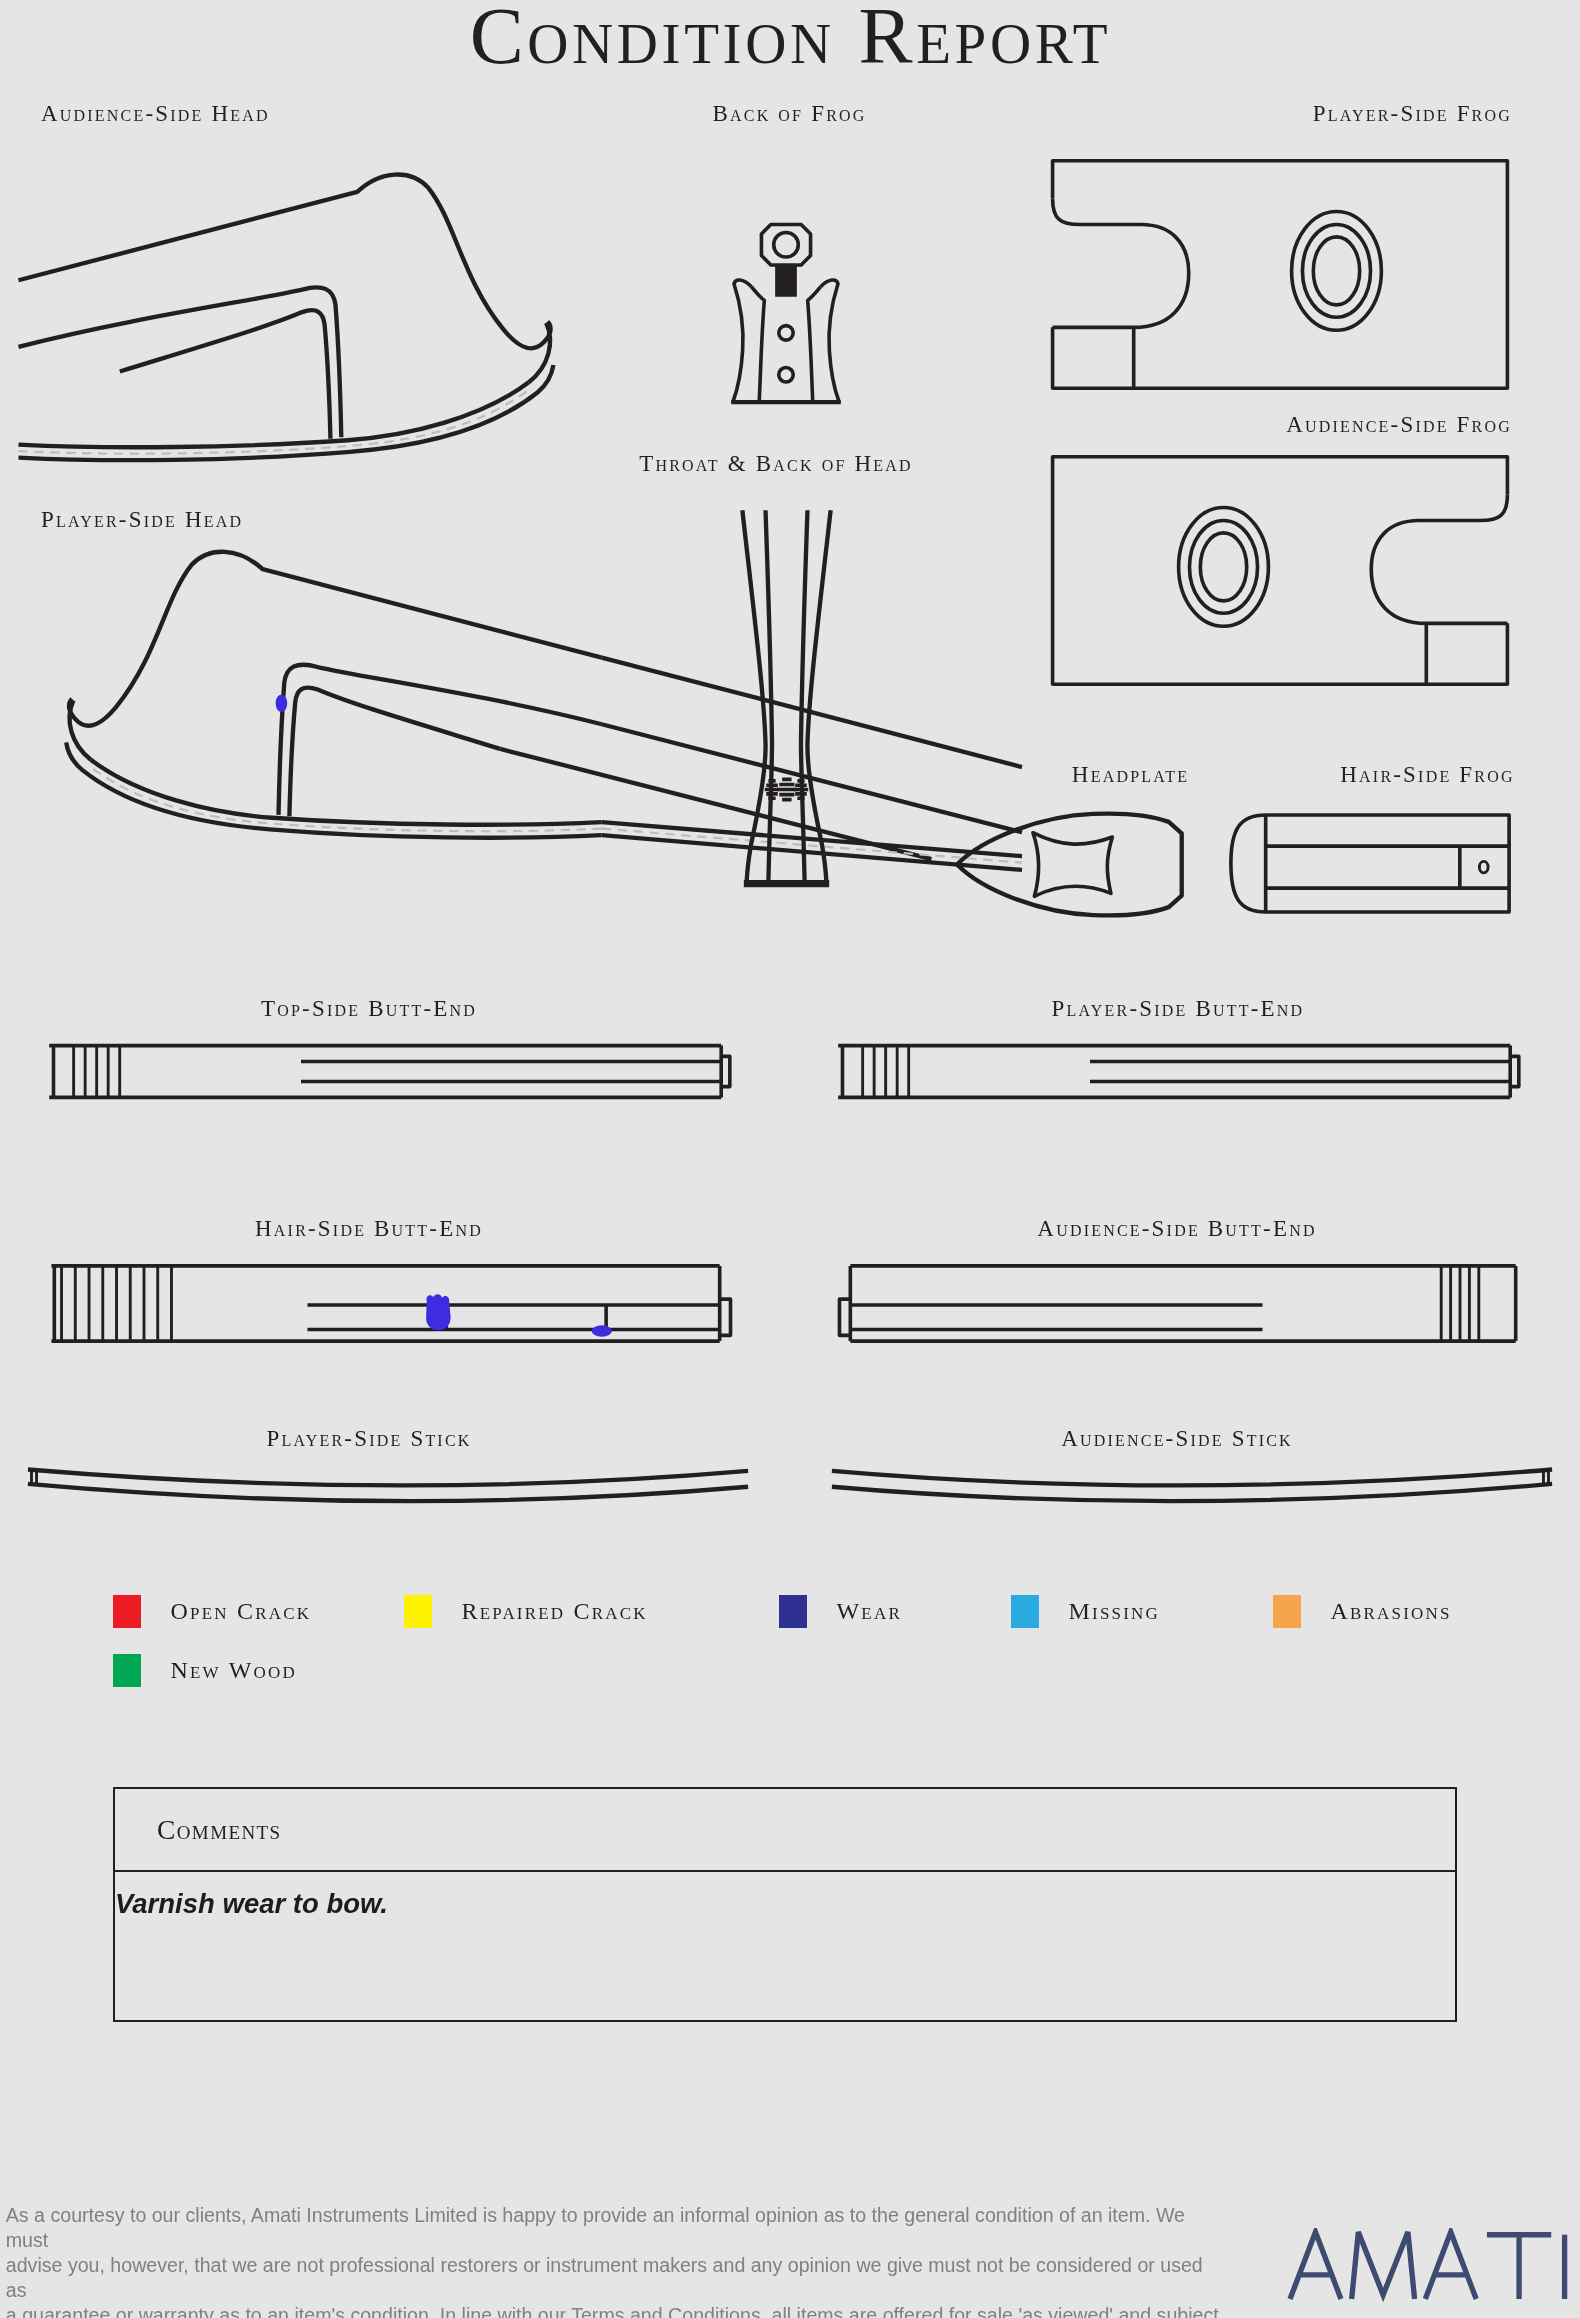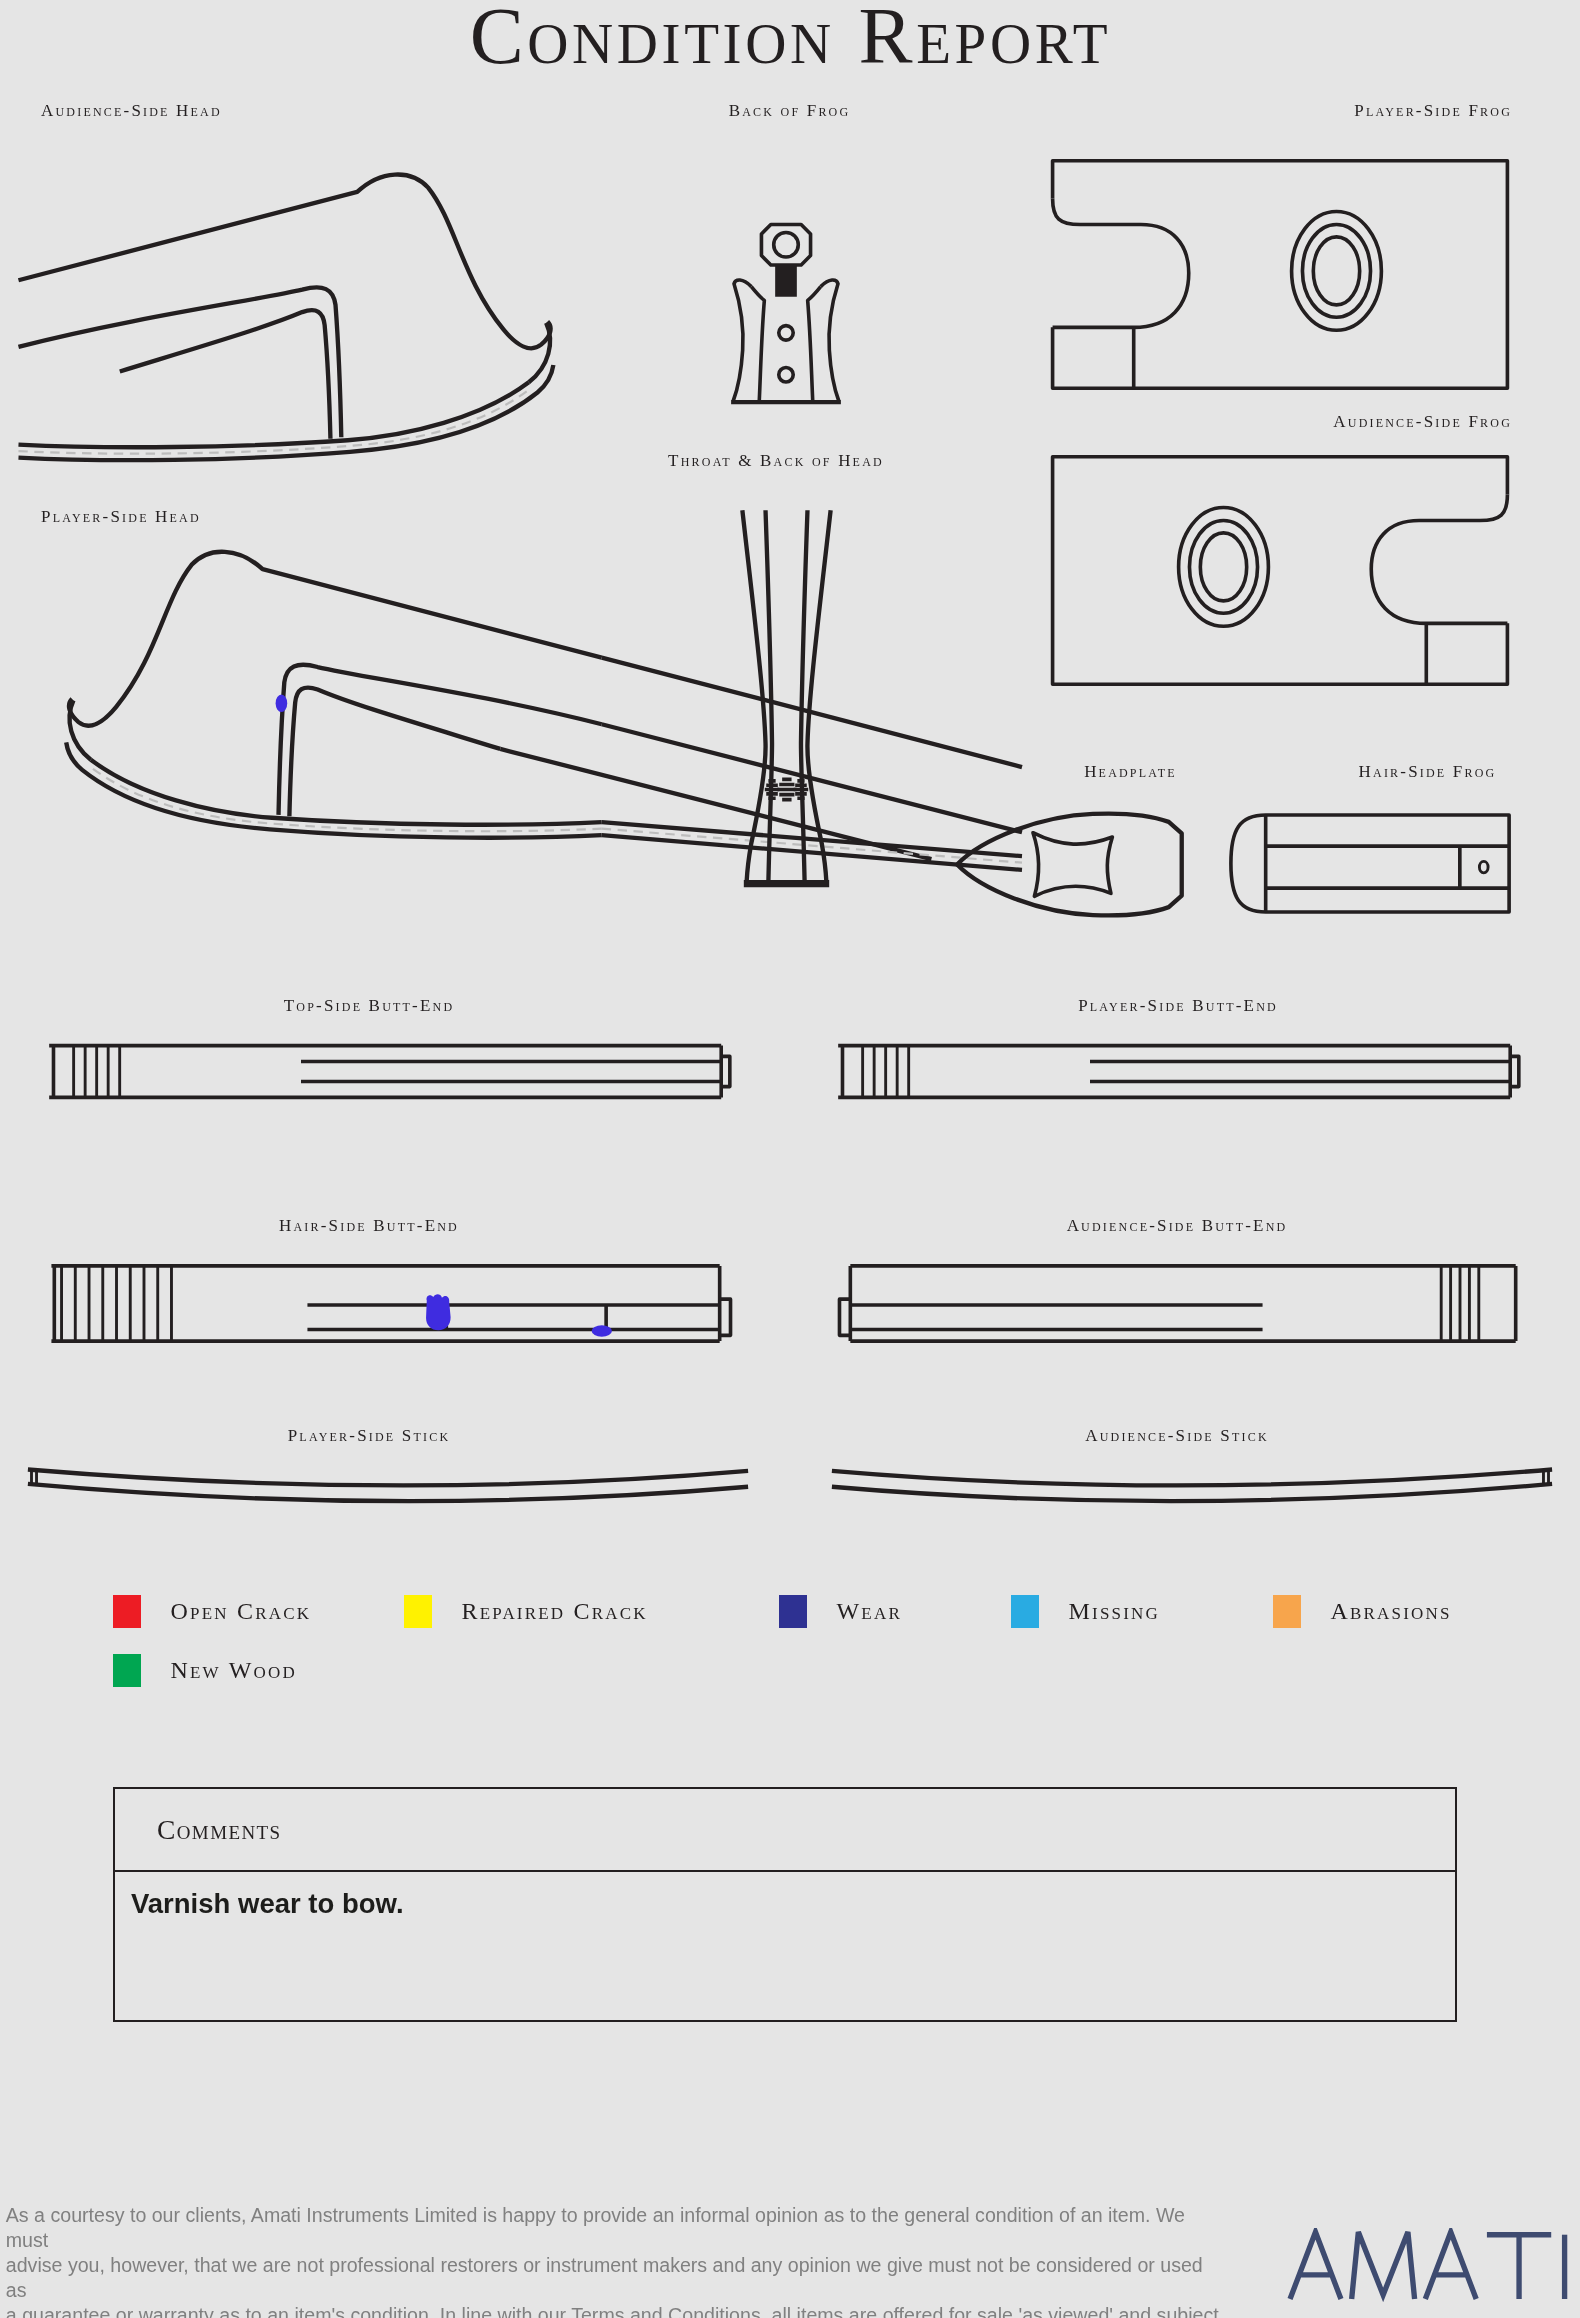--- a/index.html
+++ b/index.html
@@ -1,42 +1,42 @@
 <!DOCTYPE html>
 <html style="font-size:11.6px"><head>
 <meta charset="utf-8">
 <style>
   html,body{margin:0;padding:0;background:#ffffff;}
   #page{position:relative;width:1581px;height:2319px;background:#e5e5e5;overflow:hidden;
         font-family:"Liberation Serif", serif;color:#231f20;}
   .abs{position:absolute;}
   #title{left:0;top:-10px;width:1581px;text-align:center;
          font-variant:small-caps;font-size:81px;letter-spacing:3.6px;color:#231f20;}
-  .sec-label{font-variant:small-caps;font-size:17px;letter-spacing:2.2px;color:#231f20;white-space:nowrap;}
+  .sec-label{font-variant:small-caps;font-size:23px;letter-spacing:2.2px;color:#231f20;white-space:nowrap;}
   .ctr{text-align:center;}
   .rgt{text-align:right;}
   svg.art{display:block;overflow:visible;}
   svg.art path, svg.art line, svg.art ellipse, svg.art circle, svg.art rect{
     fill:none;stroke:#231f20;stroke-width:5;stroke-linecap:butt;stroke-linejoin:round;}
   svg.art .w6{stroke-width:6;}
   svg.art .w4{stroke-width:4;}
   svg.art .w10{stroke-width:10;}
   svg.art .fillk{fill:#231f20;stroke:none;}
   svg.art .dash{stroke:#bdbdbd;stroke-width:3;stroke-dasharray:13 9;}
   svg.art .mark{stroke:none;}
   .legend-item{display:flex;align-items:center;}
   .legend-swatch{width:27.5px;height:33px;flex:0 0 auto;}
   .legend-label{font-variant:small-caps;font-size:24px;letter-spacing:2.2px;color:#231f20;
                 margin-left:30px;white-space:nowrap;}
   #comments-box{left:113px;top:1787px;width:1344px;height:235px;border:2.2px solid #231f20;box-sizing:border-box;}
   #comments-header{height:83px;border-bottom:2.2px solid #231f20;box-sizing:border-box;
                    display:flex;align-items:center;padding-left:42px;
                    font-variant:small-caps;font-size:27.5px;letter-spacing:1.4px;text-align:center;}
-  #comments-text{padding:16px 16px;font-family:"Liberation Sans", sans-serif;
-                 font-weight:bold;font-size:27.5px;color:#1d1d1b;}
+  #comments-text{padding:16px 0;font-family:"Liberation Sans", sans-serif;
+                 font-weight:bold;font-size:27.5px;color:#1d1d1b;font-style:italic;}
   #footer-text{left:5.8px;top:2203px;width:1218px;font-family:"Liberation Sans", sans-serif;
                font-size:19.6px;line-height:25px;color:#808080;}
   #logo{right:5.8px;top:2228px;}
 </style>
 </head>
 <body>
 
 <div id="page">
 
   <div id="title" class="abs">Condition Report</div>

